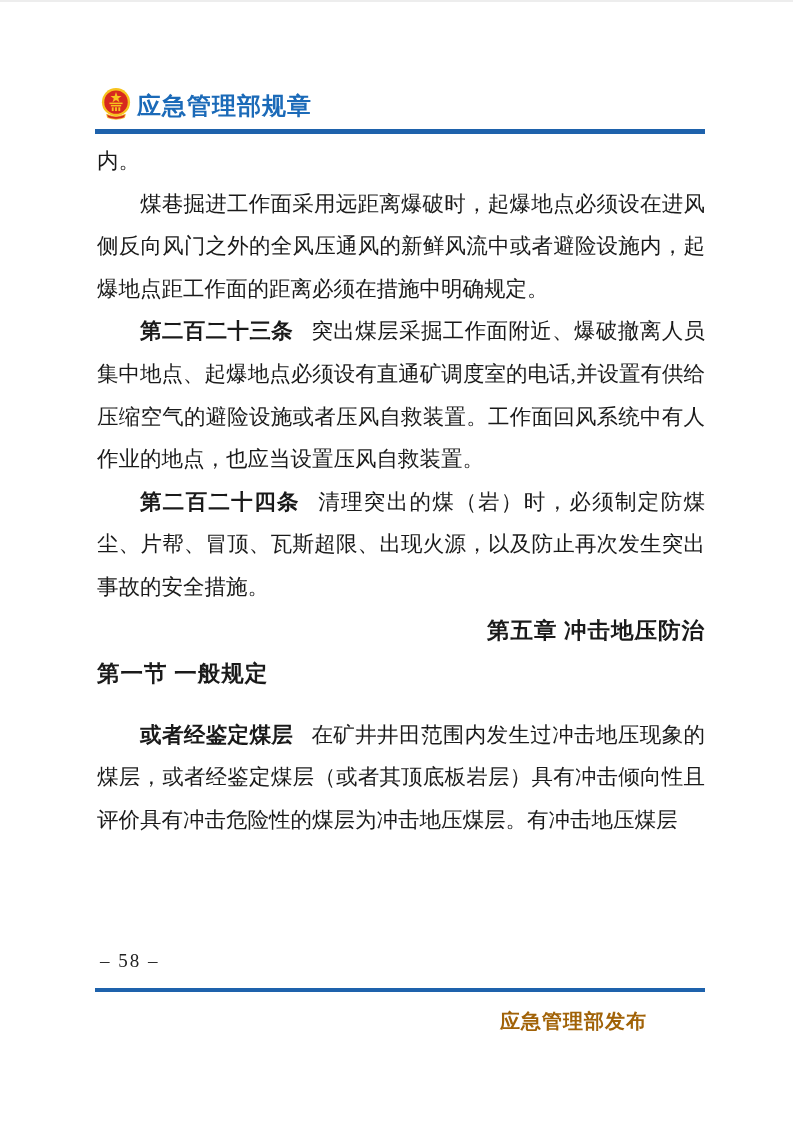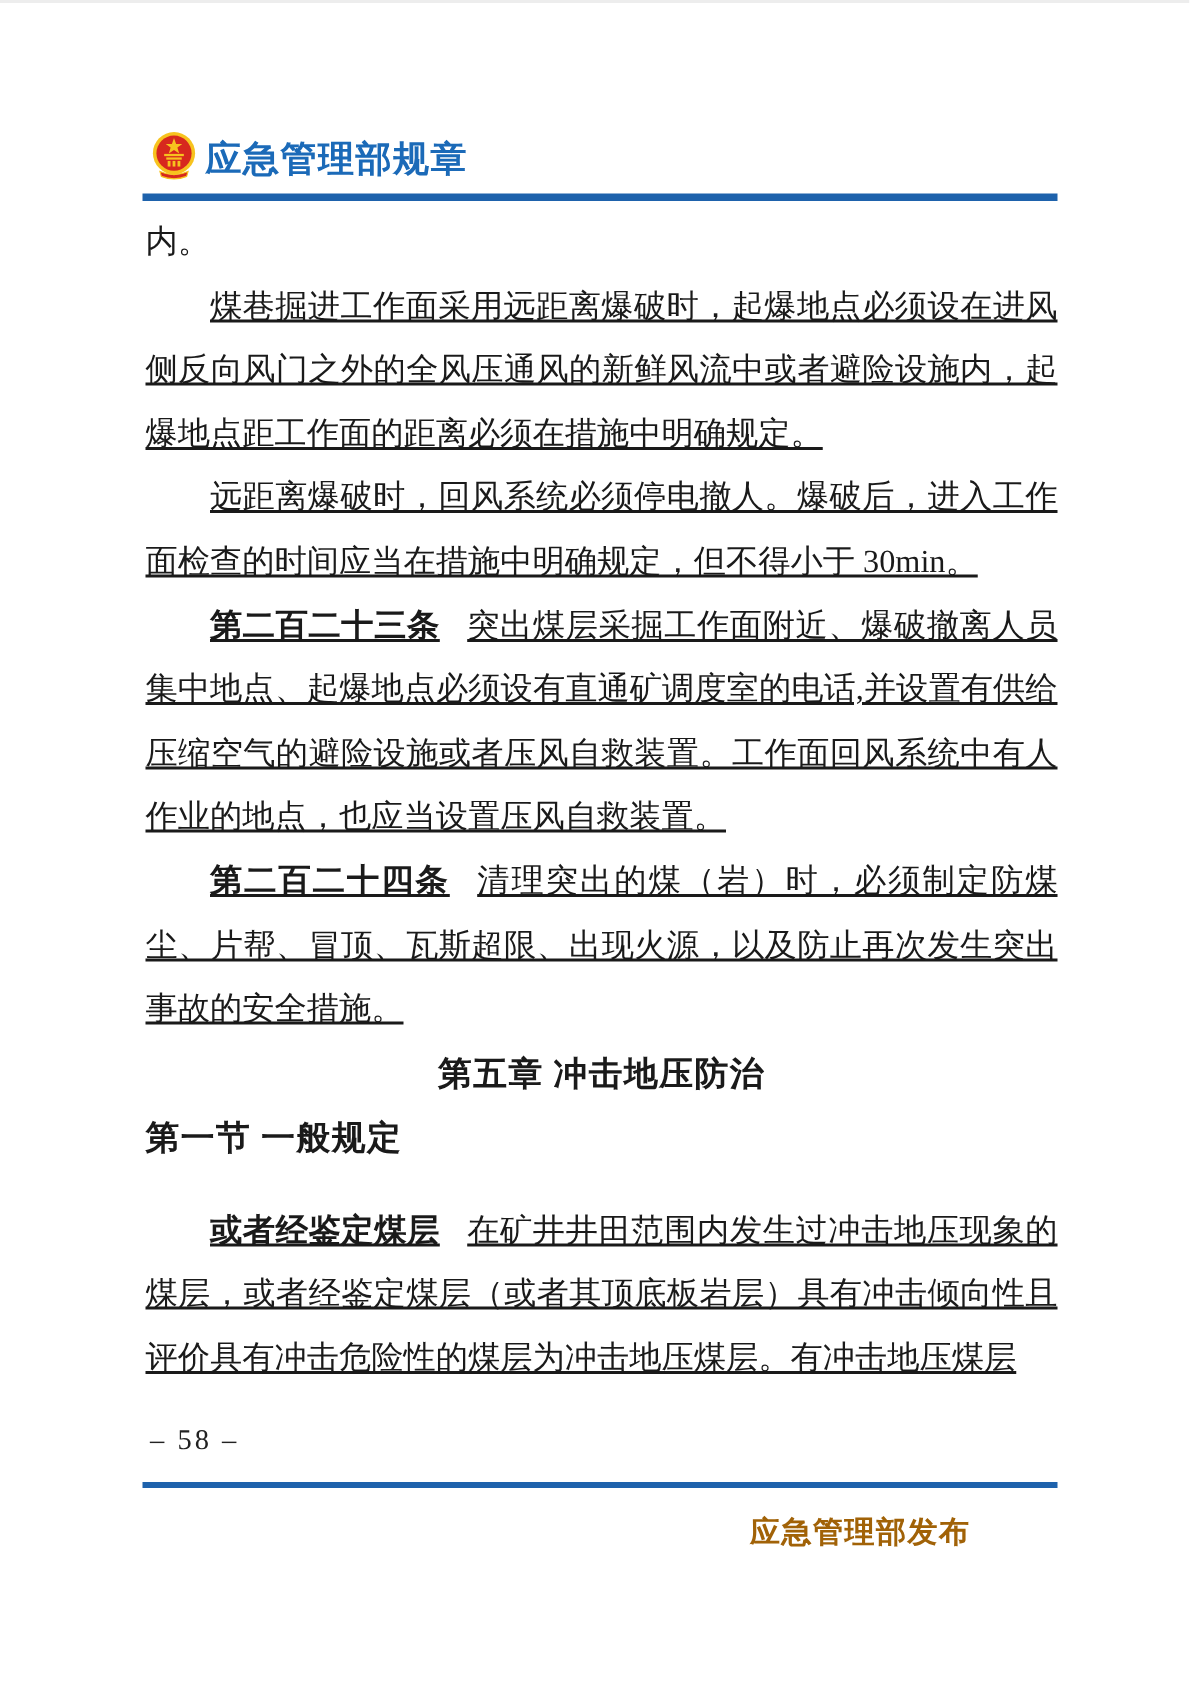--- a/index.html
+++ b/index.html
@@ -42,29 +42,29 @@
   .body-text {
     position: absolute;
     left: 97px; top: 138px;
     width: 608px;
     font-size: 21.5px;
     line-height: 42.6px;
     text-align: justify;
     text-justify: inter-ideograph;
   }
   .body-text p { margin: 0; }
-  .body-text p.indent { text-indent: 2em; text-decoration: underline; }
+  .body-text p.indent { text-indent: 2em; }
   .article-lead {
     font-family: "Liberation Sans", "DejaVu Sans", sans-serif;
     font-weight: bold;
     margin-right: 0.85em;
   }
   .chapter-heading {
     margin: 16px 0 0 0;
-    text-align: center;
+    text-align: right;
     font-weight: bold;
     font-size: 22.5px;
     line-height: 43px;
     letter-spacing: 1px;
   }
   .section-heading {
     margin: 20px 0 0 0;
     text-align: left;
     font-weight: bold;
     font-size: 22.5px;
@@ -115,21 +115,20 @@
       <rect x="18.5" y="21.5" width="2" height="4" fill="#f7c31e"></rect>
       <path d="M6 29 Q16 33.5 26 29 L25 32.5 Q16 36 7 32.5 Z" fill="#d7281e" stroke="#f7c31e" stroke-width="0.8"></path>
     </svg>
   </div>
   <div class="header-title">应急管理部规章</div>
   <div class="header-rule"></div>
 
   <div class="body-text">
     <p><span>内。</span></p>
     <p class="indent"><span>煤巷掘进工作面采用远距离爆破时，起爆地点必须设在进风侧反向风门之外的全风压通风的新鲜风流中或者避险设施内，起爆地点距工作面的距离必须在措施中明确规定。</span></p>
-    <p class="indent"><span>远距离爆破时，回风系统必须停电撤人。爆破后，进入工作面检查的时间应当在措施中明确规定，但不得小于 30min。</span></p>
     <p class="indent"><span class="article-lead">第二百二十三条</span><span>突出煤层采掘工作面附近、爆破撤离人员集中地点、起爆地点必须设有直通矿调度室的电话,并设置有供给压缩空气的避险设施或者压风自救装置。工作面回风系统中有人作业的地点，也应当设置压风自救装置。</span></p>
     <p class="indent"><span class="article-lead">第二百二十四条</span><span>清理突出的煤（岩）时，必须制定防煤尘、片帮、冒顶、瓦斯超限、出现火源，以及防止再次发生突出事故的安全措施。</span></p>
 
     <p class="chapter-heading">第五章 冲击地压防治</p>
     <p class="section-heading">第一节 一般规定</p>
 
     <p class="indent after-heading"><span class="article-lead">或者经鉴定煤层</span><span>在矿井井田范围内发生过冲击地压现象的煤层，或者经鉴定煤层（或者其顶底板岩层）具有冲击倾向性且评价具有冲击危险性的煤层为冲击地压煤层。有冲击地压煤层</span></p>
   </div>
 
   <div class="page-number">– 58 –</div>

